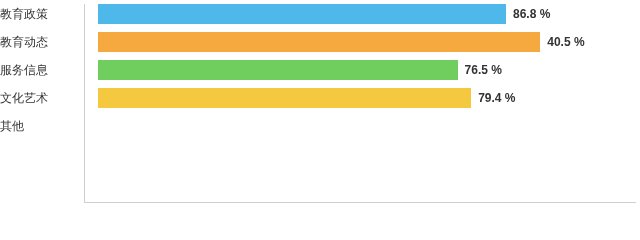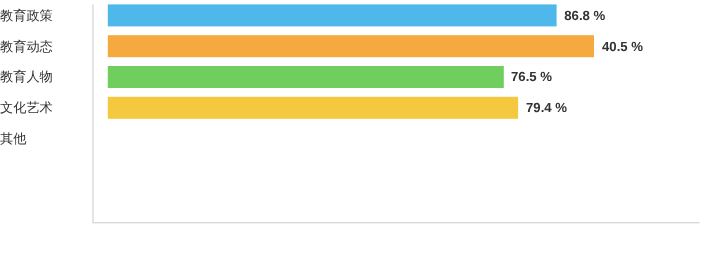--- a/index.html
+++ b/index.html
@@ -100,21 +100,21 @@
           </div>
         </div>
         <div class="row">
           <div class="row-label">教育动态</div>
           <div class="bar-wrap">
             <div class="bar" style="width: 442.27px; background: rgb(245, 169, 63);"></div>
             <div class="bar-value">40.5 %</div>
           </div>
         </div>
         <div class="row">
-          <div class="row-label">教育人物</div>
+          <div class="row-label">服务信息</div>
           <div class="bar-wrap">
             <div class="bar" style="width: 359.55px; background: rgb(111, 206, 94);"></div>
             <div class="bar-value">76.5 %</div>
           </div>
         </div>
         <div class="row">
           <div class="row-label">文化艺术</div>
           <div class="bar-wrap">
             <div class="bar" style="width: 373.18px; background: rgb(245, 201, 63);"></div>
             <div class="bar-value">79.4 %</div>

